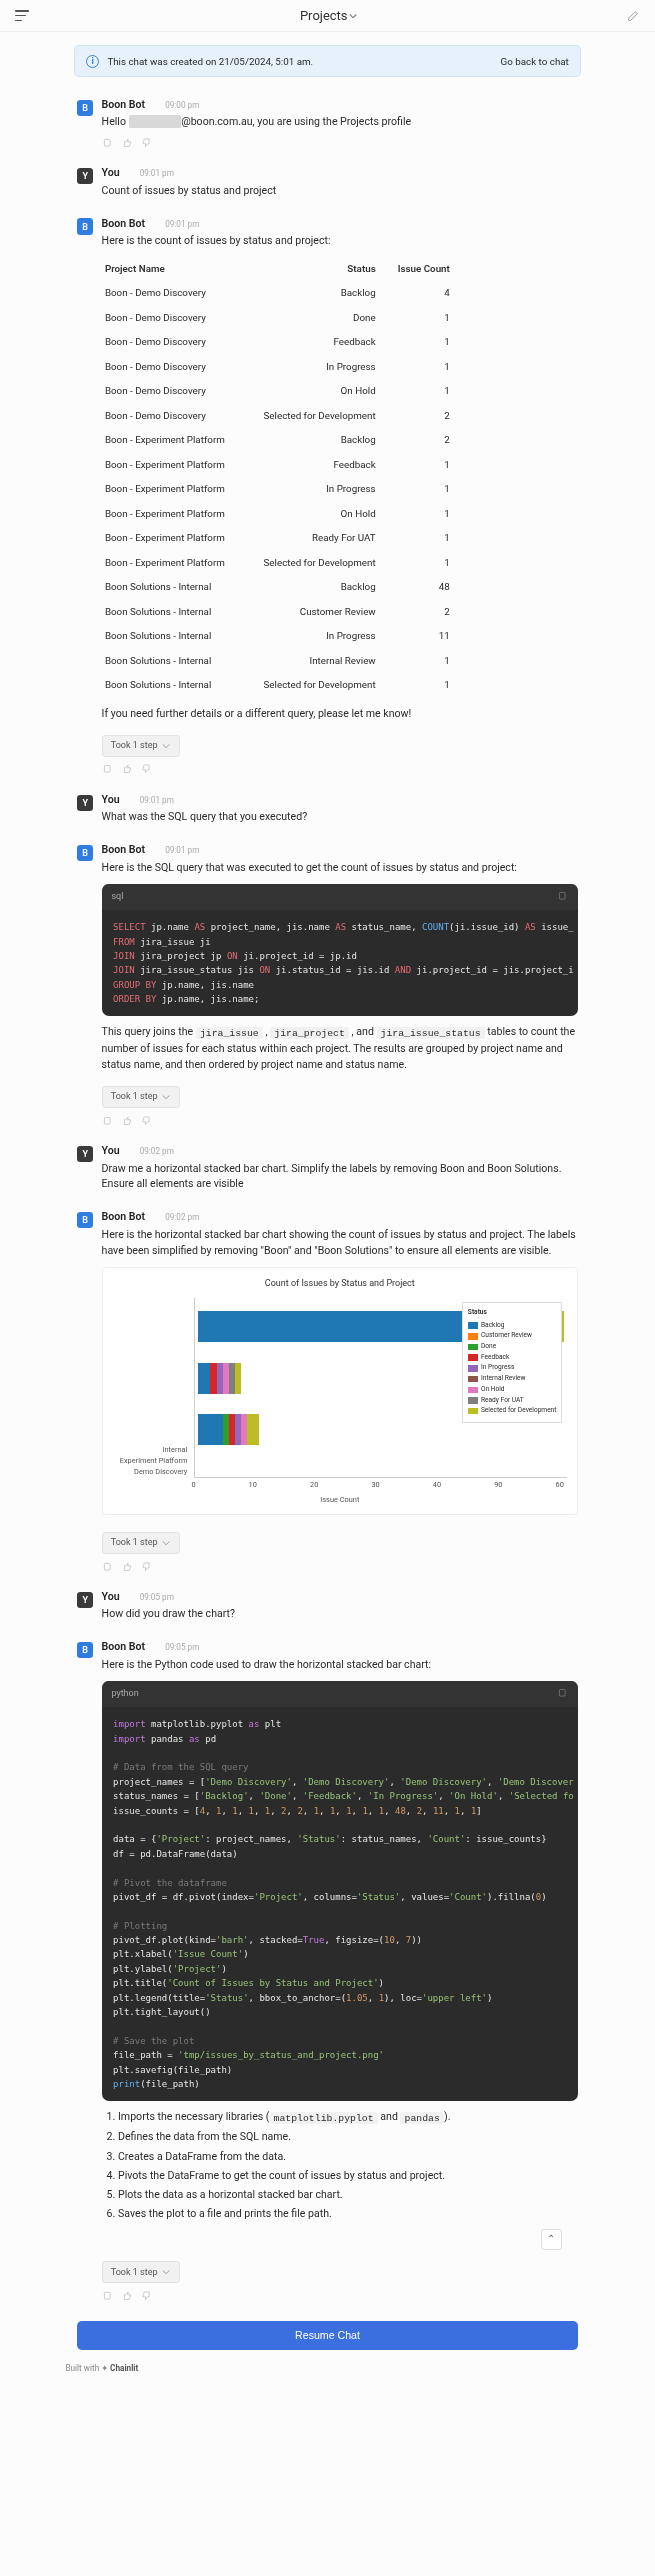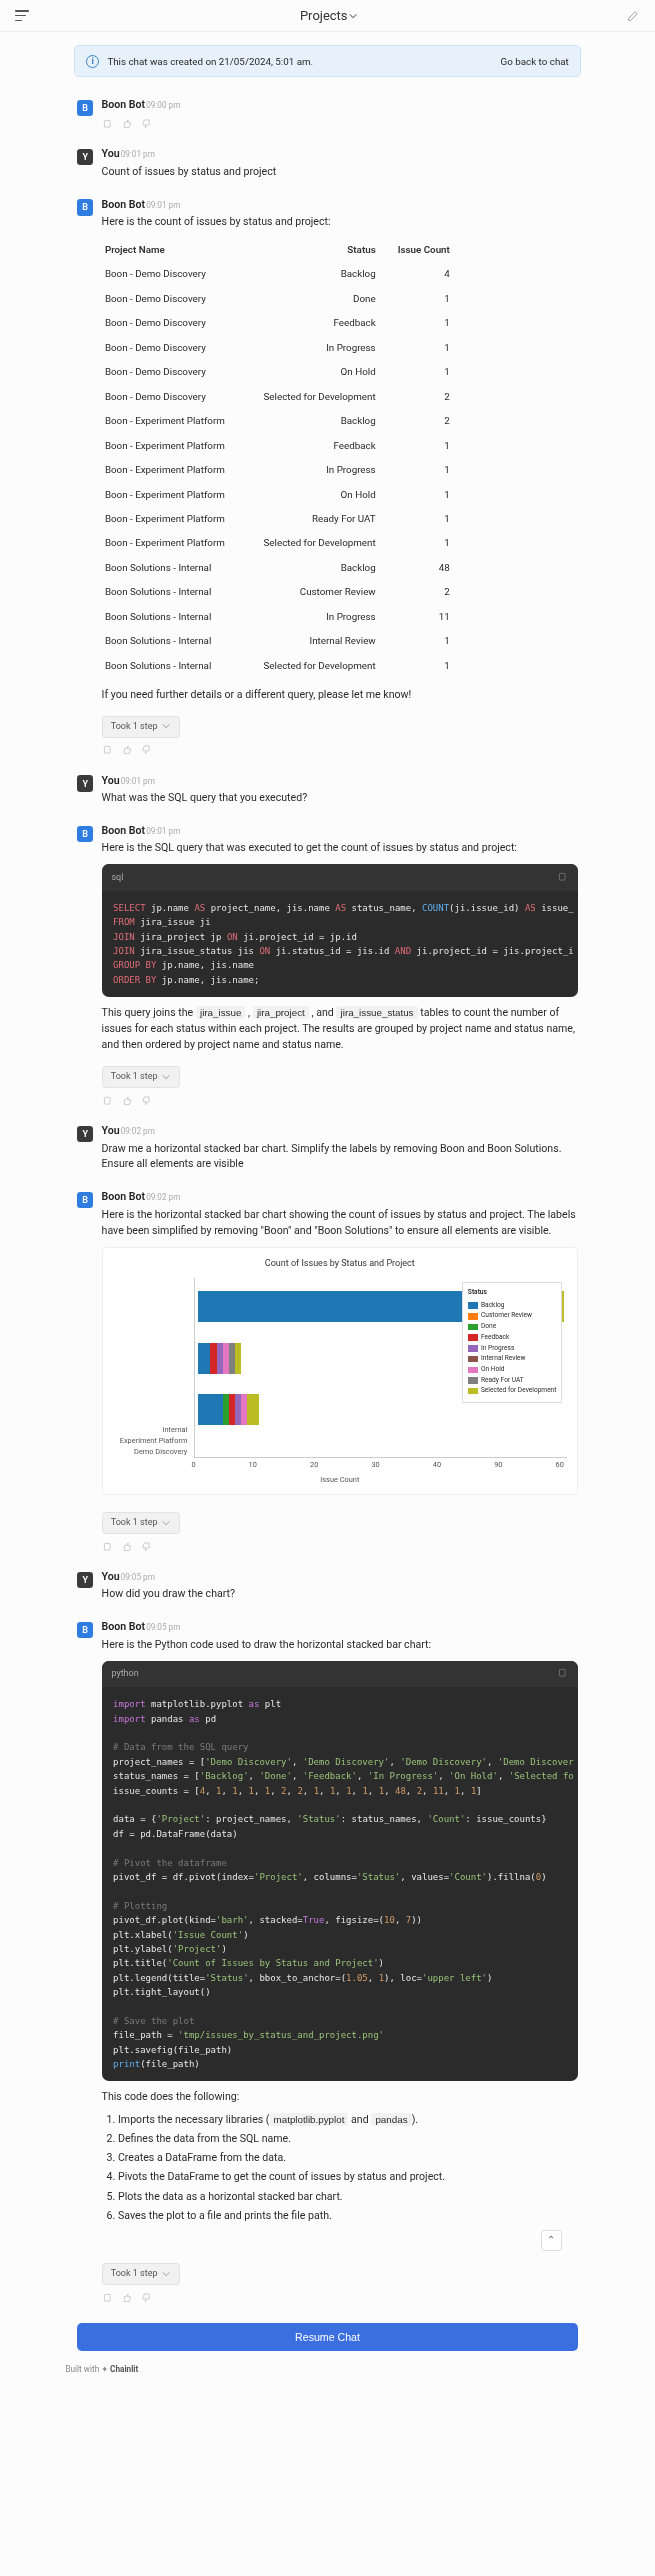--- a/index.html
+++ b/index.html
@@ -14,39 +14,39 @@
 .content{max-width:524px;margin:0 auto;padding:9.8px 0 16.4px}
 .info-banner{display:flex;align-items:center;gap:8.2px;background:#e7f1fb;border:0.8px solid #d0e3f5;border-radius:4.9px;padding:8.2px 11.5px;margin:3.3px 8.2px 14.7px}
 .info-icon{width:13px;height:13px;border:1.6px solid #3b82c4;border-radius:50%;display:flex;align-items:center;justify-content:center;color:#3b82c4;font-size:9px;font-weight:bold;flex-shrink:0}
 .info-text{flex:1;font-size:9.8px;color:#2a2a2a}
 .info-link{font-size:9.8px;color:#2a2a2a;text-decoration:none}
 .msg{display:flex;gap:8.2px;padding:6.6px 11.5px;margin-bottom:4.9px}
 .avatar{width:16.4px;height:16.4px;border-radius:3.3px;display:flex;align-items:center;justify-content:center;color:#fff;font-size:9px;font-weight:600;flex-shrink:0;margin-top:1.6px}
 .avatar.bot{background:#2f7de1}
 .avatar.you{background:#3a3a3a}
 .msg-body{flex:1;min-width:0}
-.msg-head{display:flex;align-items:baseline;gap:1px;margin-bottom:3.3px}
+.msg-head{display:flex;align-items:baseline;gap:20px;margin-bottom:3.3px}
 .msg-name{font-size:10.6px;font-weight:600;color:#222}
 .msg-time{font-size:8.2px;color:#aaa}
 .msg-text{font-size:10.6px;line-height:1.5;color:#2a2a2a}
 .msg-text p{margin-bottom:4.9px}
 .blur{background:#d8d8d8;color:transparent;border-radius:1.6px;user-select:none}
 .feedback{display:flex;gap:8.2px;margin-top:6.6px;align-items:center}
 .feedback svg,.feedback .copy{width:11.5px;height:11.5px;color:#999;cursor:pointer}
 .tbl{margin:8.2px 0;font-size:9.8px}
 .tbl-row{display:grid;grid-template-columns:156px 123px 66px;padding:4.9px 3.3px}
 .tbl-head{font-weight:600;color:#333}
 .tbl-row>div:nth-child(2){text-align:right;padding-right:8.2px}
 .tbl-row>div:nth-child(3){text-align:right}
 .step-btn{display:inline-flex;align-items:center;gap:4.9px;background:#f1f1f1;border:0.8px solid #e2e2e2;border-radius:3.3px;padding:3.3px 8.2px;font-size:9px;color:#555;margin-top:8.2px;cursor:pointer}
 .code-block{background:#2b2b2b;border-radius:7px;margin:8.2px 0;overflow:hidden;position:relative}
 .code-head{display:flex;justify-content:space-between;padding:6.6px 9.8px;font-size:9px;color:#aaa;background:#333}
 .code-body{padding:9.8px 11.5px;font-family:ui-monospace,Menlo,Consolas,monospace;font-size:9px;line-height:1.6;color:#e8e8e8;white-space:pre;overflow-x:auto}
 .kw{color:#e06c75}.fn{color:#61afef}.str{color:#98c379}.cmt{color:#7a7a7a}.num{color:#d19a66}.op{color:#c678dd}
-.inline-code{background:#f1f1f1;border-radius:2.5px;padding:0.8px 4.1px;font-family:Liberation Sans, sans-serif;font-size:9.8px}
+.inline-code{background:#f1f1f1;border-radius:2.5px;padding:0.8px 4.1px;font-family:Liberation Mono, monospace;font-size:9.8px}
 ol{margin:6.6px 0 6.6px 16.4px}
 ol li{margin-bottom:3.3px;font-size:10.6px;line-height:1.5}
 .chart-card{background:#fff;border:0.8px solid #eee;border-radius:3.3px;padding:9.8px;margin:8.2px 0}
 .chart-title{text-align:center;font-size:9px;margin-bottom:6.6px;color:#333}
 .chart-area{display:flex;gap:6.6px}
 .chart-y{display:flex;flex-direction:column;justify-content:flex-end;font-size:7.4px;color:#555;text-align:right;width:75px}
 .chart-plot{flex:1;border-left:0.8px solid #ccc;border-bottom:0.8px solid #ccc;padding:6.6px 3.3px;position:relative;height:180px}
 .bar-row{height:45px;display:flex;align-items:center;margin-bottom:6.6px}
 .bar{height:31px;display:flex}
 .seg{height:100%}
@@ -89,20 +89,23 @@
   <a href="#" class="info-link">Go back to chat</a>
 </div>
 
 <div class="msg">
   <div class="avatar bot">B</div>
   <div class="msg-body">
     <div class="msg-head">
           <span class="msg-name">Boon Bot</span>
           <span class="msg-time">09:00 pm</span>
         </div>
+    <div class="msg-text">
+      <span>Hello </span><span class="blur">xxxxxxxxxx</span><span>@boon.com.au</span><span>, you are using the Projects profile</span>
+    </div>
     <div class="feedback">
       <svg viewBox="0 0 24 24">
             <rect x="5" y="5" width="12" height="14" rx="2" stroke="#999" fill="none"></rect>
           </svg>
       <svg viewBox="0 0 24 24">
             <path d="M7 10v10h10l3-8V10h-6l1-6-5 6H7z" stroke="#999" fill="none"></path>
           </svg>
       <svg viewBox="0 0 24 24">
             <path d="M17 14V4H7L4 12v2h6l-1 6 5-6h3z" stroke="#999" fill="none"></path>
           </svg>
@@ -480,21 +483,20 @@
 plt.ylabel(<span class="str">'Project'</span>)
 plt.title(<span class="str">'Count of Issues by Status and Project'</span>)
 plt.legend(title=<span class="str">'Status'</span>, bbox_to_anchor=(<span class="num">1.05</span>, <span class="num">1</span>), loc=<span class="str">'upper left'</span>)
 plt.tight_layout()
 
 <span class="cmt"># Save the plot</span>
 file_path = <span class="str">'tmp/issues_by_status_and_project.png'</span>
 plt.savefig(file_path)
 <span class="fn">print</span>(file_path)</div>
       </div>
-      <p>This code does the following:</p>
       <ol>
         <li><span>Imports the necessary libraries (</span><span class="inline-code">matplotlib.pyplot</span><span> and </span><span class="inline-code">pandas</span><span>).</span></li>
         <li>Defines the data from the SQL name.</li>
         <li>Creates a DataFrame from the data.</li>
         <li>Pivots the DataFrame to get the count of issues by status and project.</li>
         <li>Plots the data as a horizontal stacked bar chart.</li>
         <li>Saves the plot to a file and prints the file path.</li>
       </ol>
       <div style="position:relative;height:24.6px">
             <div class="scroll-top">⌃</div>

